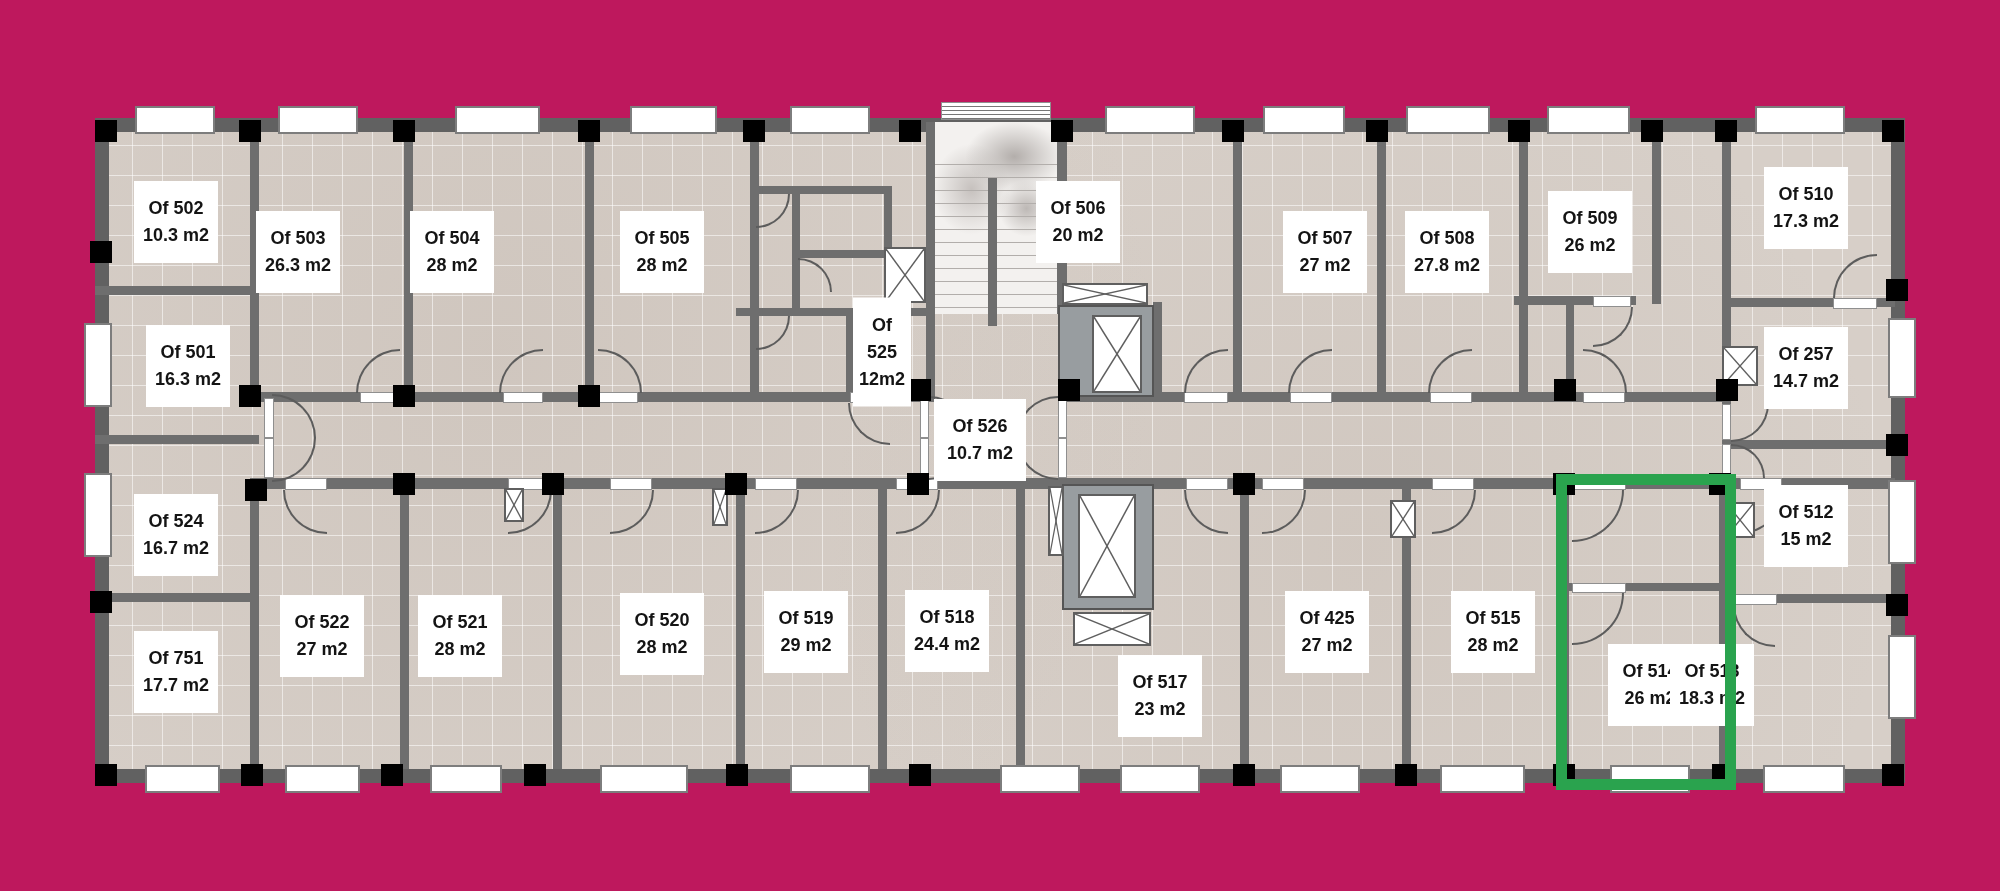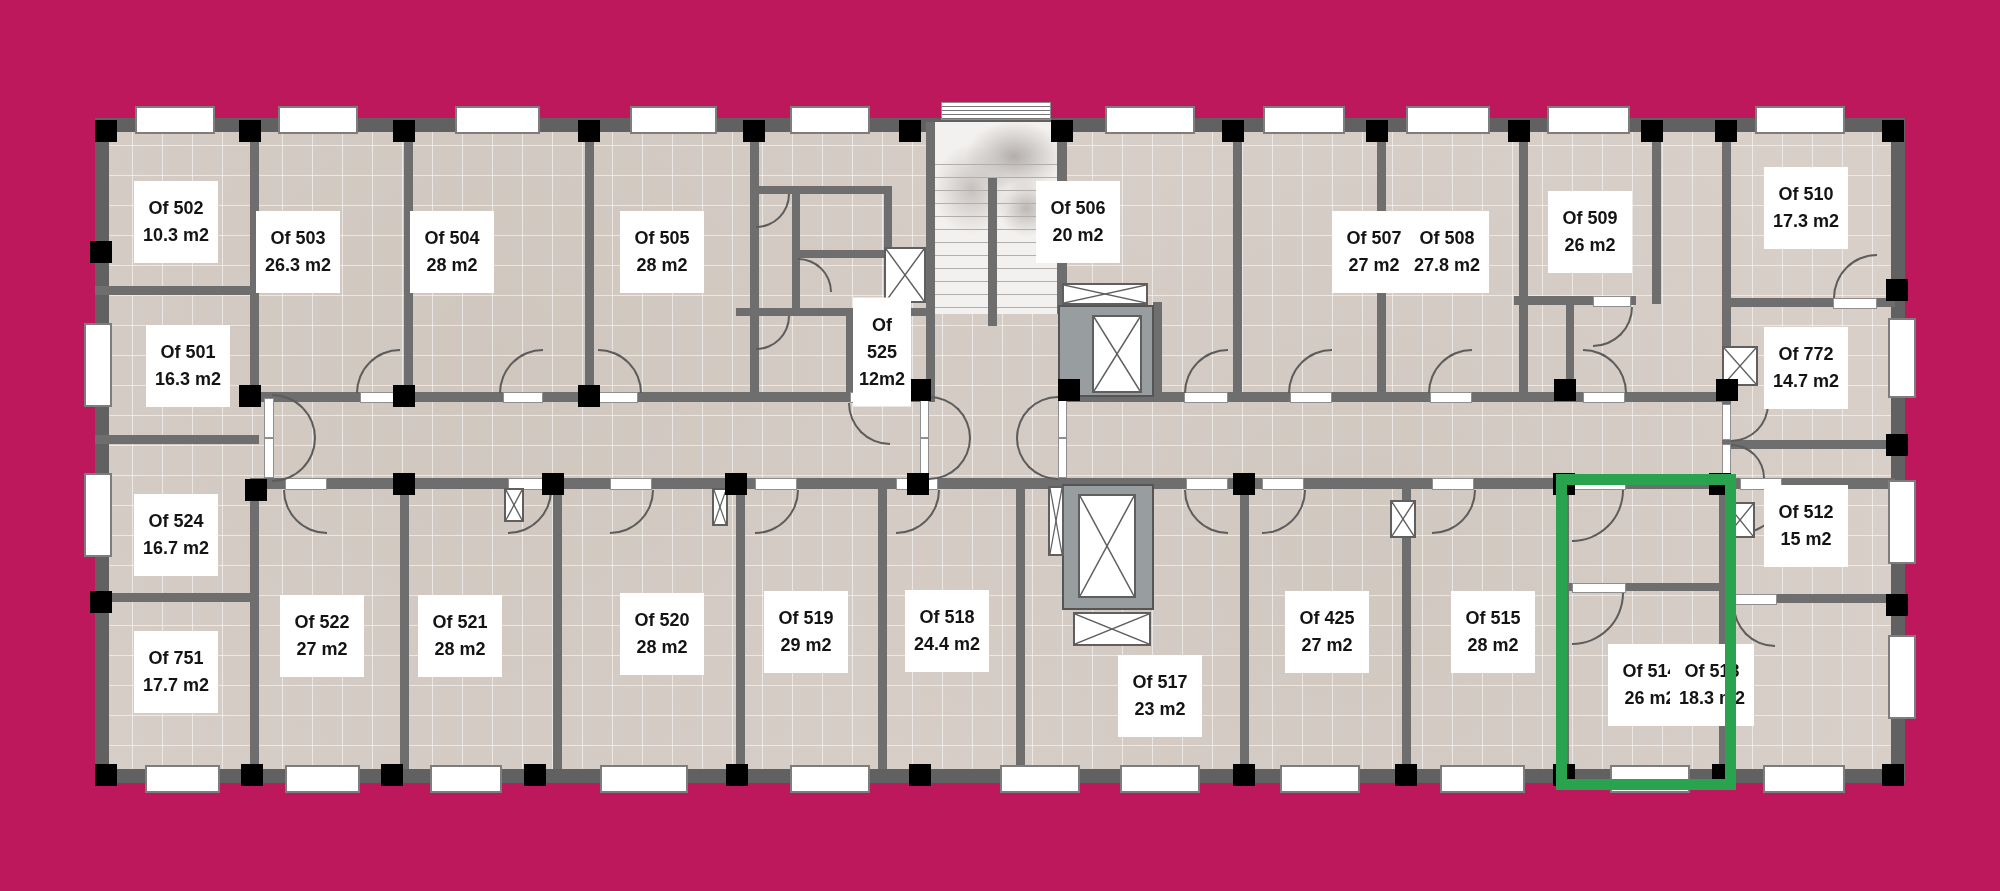--- a/index.html
+++ b/index.html
@@ -307,47 +307,51 @@
       <span>28 m2</span>
     </div>
     <div class="label" style="left: 662px; top: 252px; width: 84px;">
       <span>Of 505</span>
       <span>28 m2</span>
     </div>
     <div class="label" style="left: 1078px; top: 222px; width: 84px;">
       <span>Of 506</span>
       <span>20 m2</span>
     </div>
-    <div class="label" style="left: 1374px; top: 252px; width: 84px;">
+    <div class="label" style="left: 1325px; top: 252px; width: 84px;">
       <span>Of 507</span>
       <span>27 m2</span>
     </div>
     <div class="label" style="left: 1447px; top: 252px; width: 84px;">
       <span>Of 508</span>
       <span>27.8 m2</span>
     </div>
     <div class="label" style="left: 1590px; top: 232px; width: 84px;">
       <span>Of 509</span>
       <span>26 m2</span>
     </div>
     <div class="label" style="left: 1806px; top: 208px; width: 84px;">
       <span>Of 510</span>
       <span>17.3 m2</span>
     </div>
     <div class="label" style="left: 1806px; top: 368px; width: 84px;">
-      <span>Of 772</span>
+      <span>Of 257</span>
       <span>14.7 m2</span>
     </div>
     <div class="label" style="left: 188px; top: 366px; width: 84px;">
       <span>Of 501</span>
       <span>16.3 m2</span>
     </div>
     <div class="label" style="left: 882px; top: 352px; width: 58px;">
       <span>Of 525</span>
       <span>12m2</span>
+    </div>
+    <div class="label" style="left: 980px; top: 440px; width: 92px;">
+      <span>Of 526</span>
+      <span>10.7 m2</span>
     </div>
     <div class="label" style="left: 1806px; top: 526px; width: 84px;">
       <span>Of 512</span>
       <span>15 m2</span>
     </div>
     <div class="label" style="left: 176px; top: 535px; width: 84px;">
       <span>Of 524</span>
       <span>16.7 m2</span>
     </div>
     <div class="label" style="left: 176px; top: 672px; width: 84px;">

